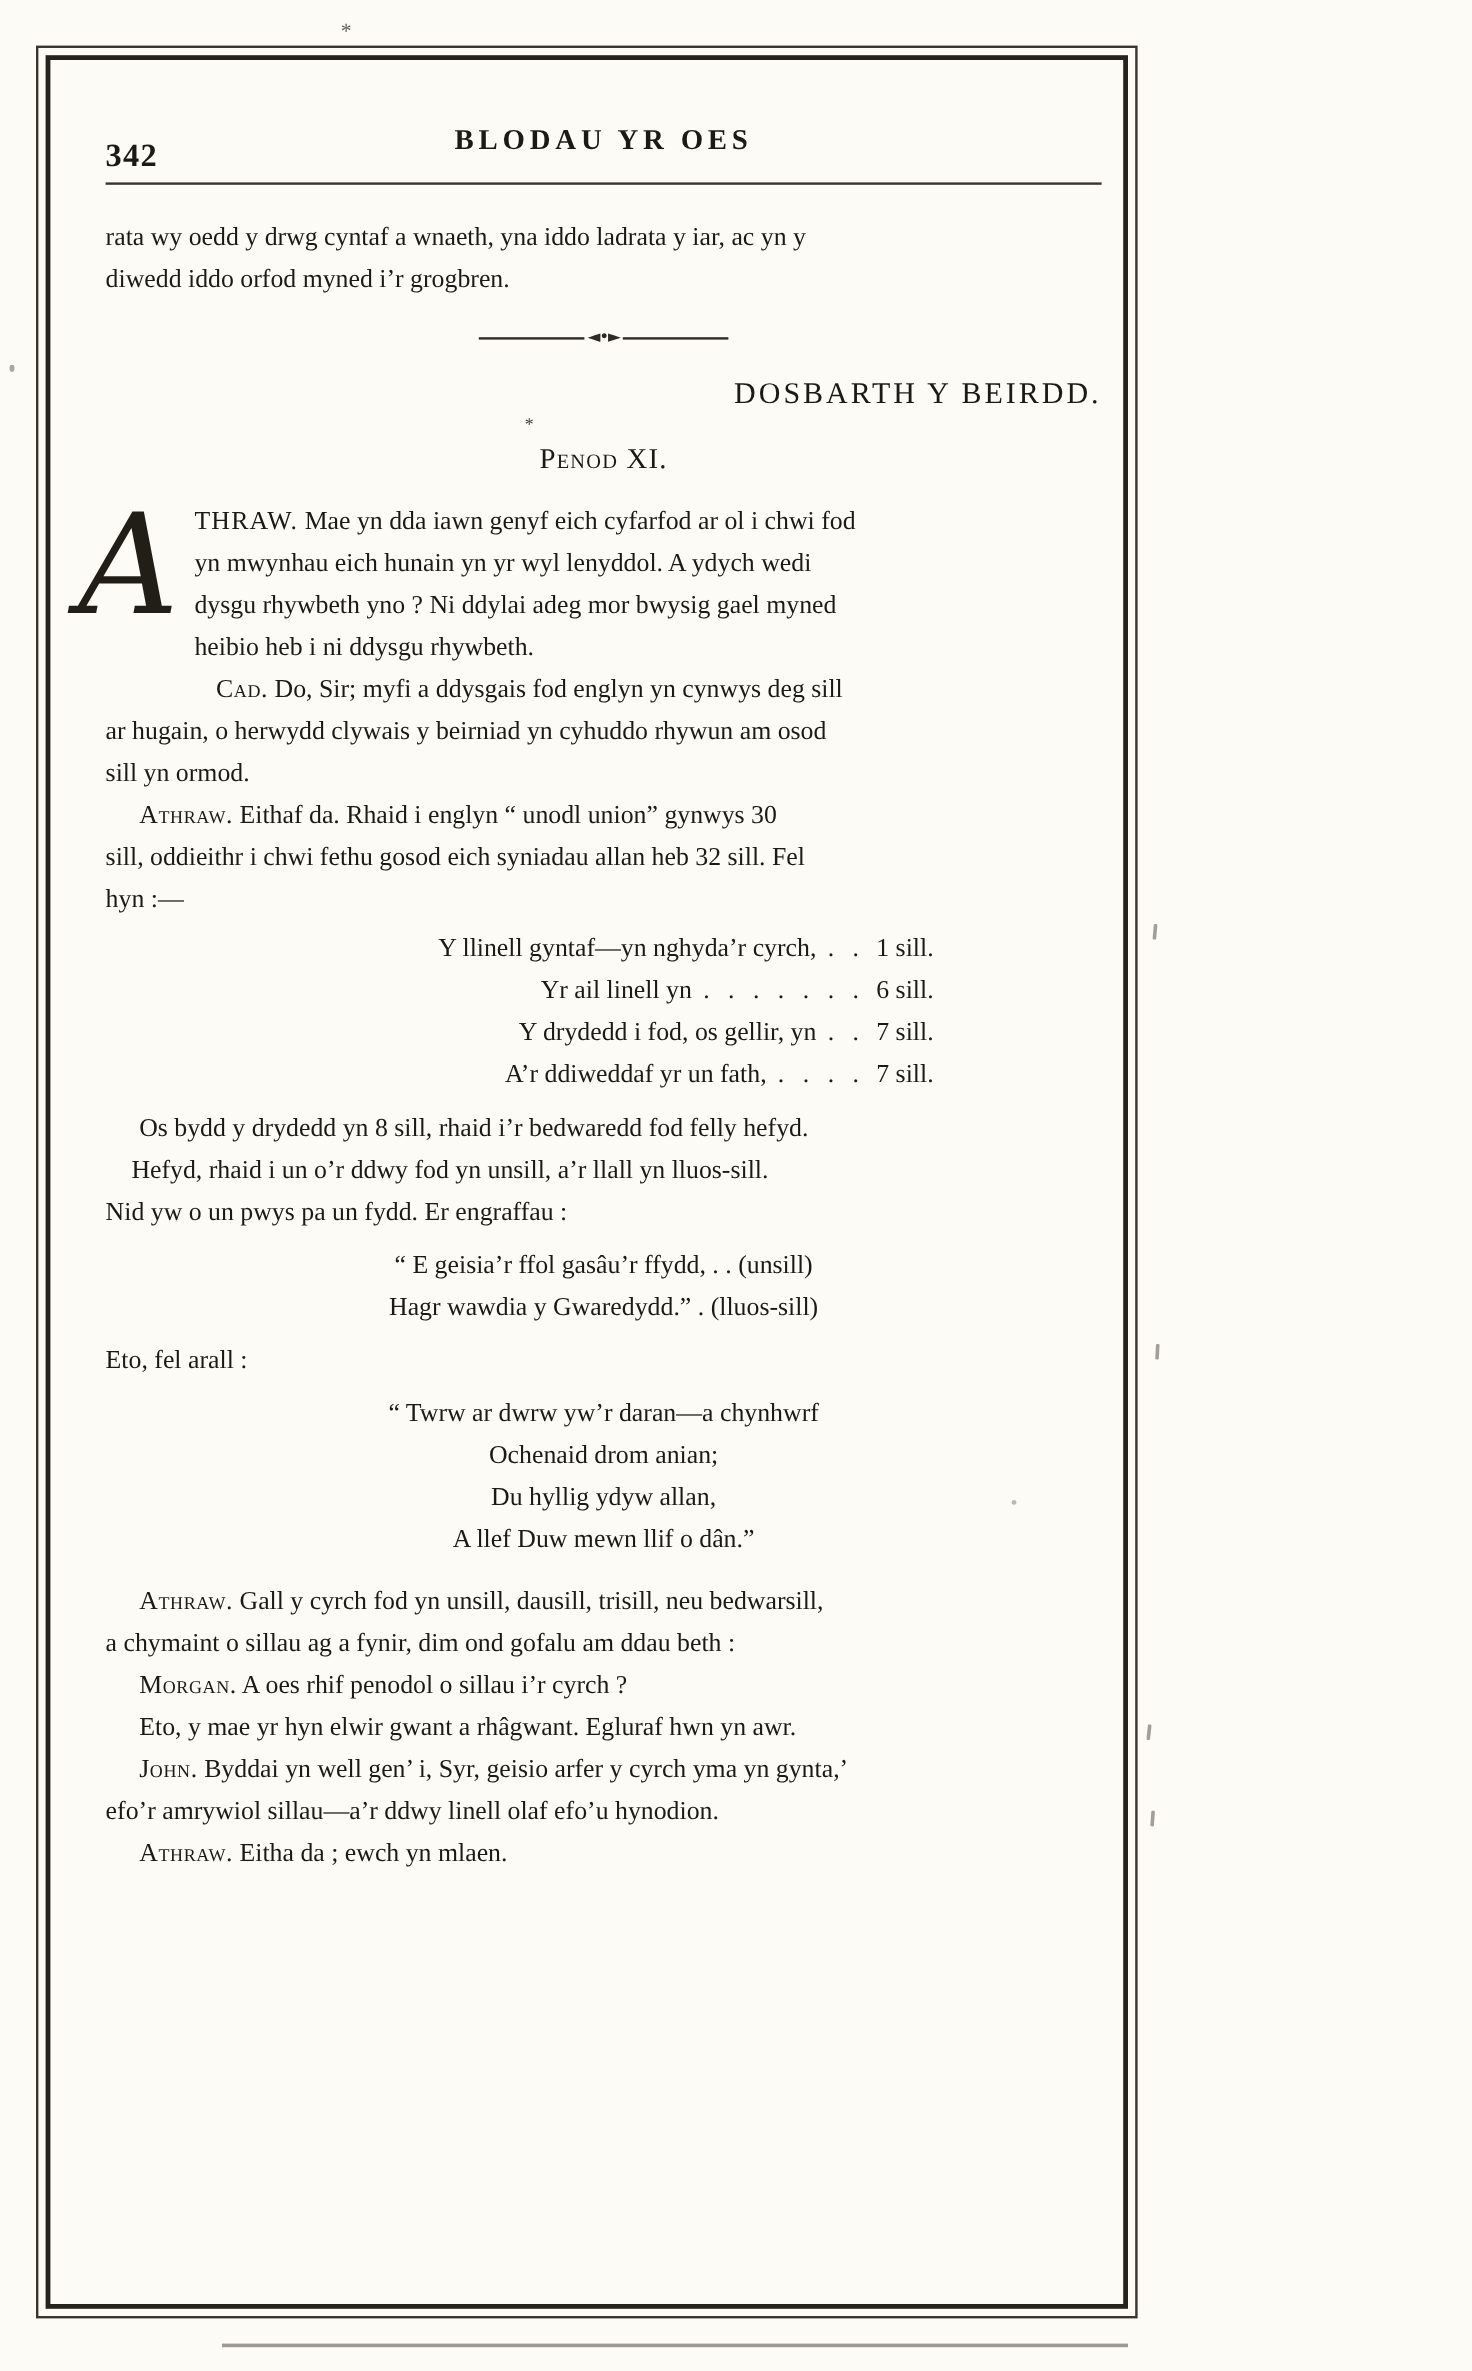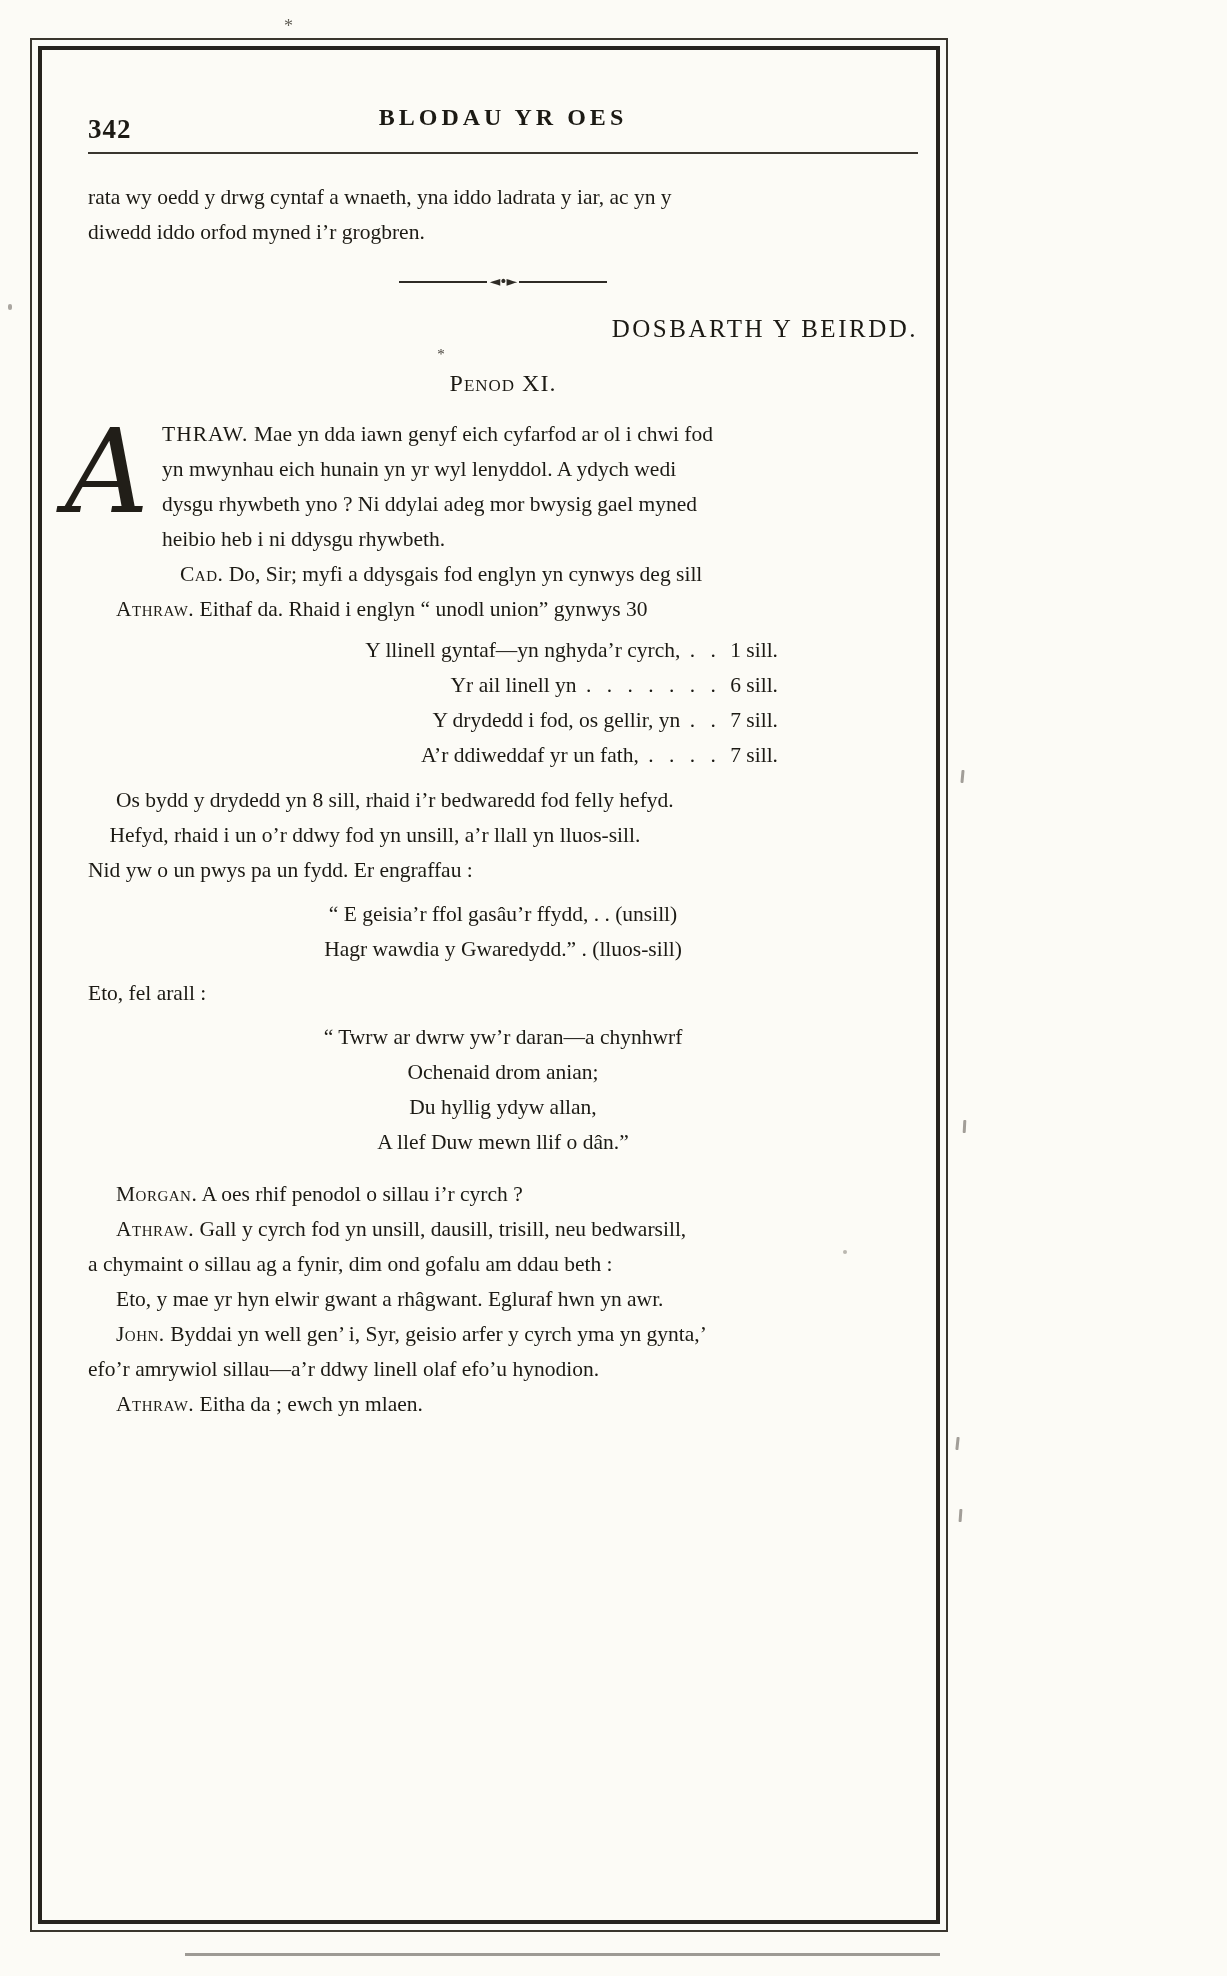--- a/index.html
+++ b/index.html
@@ -126,23 +126,25 @@
     </div>
 
     <h2 class="section-heading">DOSBARTH Y BEIRDD.</h2>
     <div class="heading-mark">*</div>
     <h3 class="chapter">Penod XI.</h3>
 
     <p class="body"><span class="dropcap">A</span><span class="caps">THRAW.</span><span> Mae yn dda iawn genyf eich cyfarfod ar ol i chwi fod</span><span class="block">yn mwynhau eich hunain yn yr wyl lenyddol. A ydych wedi
 dysgu rhywbeth yno ? Ni ddylai adeg mor bwysig gael myned
 heibio heb i ni ddysgu rhywbeth.</span></p>
 
-    <p class="body indent-deep clear"><span class="smallcaps">Cad.</span><span> Do, Sir; myfi a ddysgais fod englyn yn cynwys deg sill</span></p>
+    <p class="body indent-deep clear"><span class="smallcaps">Cad.</span><span> Do, Sir; myfi a ddysgais fod englyn yn cynwys deg sill</span><span class="block">ar hugain, o herwydd clywais y beirniad yn cyhuddo rhywun am osod
+sill yn ormod.</span></p>
 
-    <p class="body indent"><span class="smallcaps">Athraw.</span><span> Eithaf da. Rhaid i englyn “ unodl union” gynwys 30</span></p>
+    <p class="body indent"><span class="smallcaps">Athraw.</span><span> Eithaf da. Rhaid i englyn “ unodl union” gynwys 30</span><span class="block">sill, oddieithr i chwi fethu gosod eich syniadau allan heb 32 sill. Fel
+hyn :—</span></p>
 
     <div class="sill-table">
       <span class="sill-row"><span>Y llinell gyntaf—yn nghyda’r cyrch,</span> <span class="sill-dots">. .</span> <span>1 sill.</span></span>
       <span class="sill-row"><span>Yr ail linell yn</span> <span class="sill-dots">. . . . . . .</span> <span>6 sill.</span></span>
       <span class="sill-row"><span>Y drydedd i fod, os gellir, yn</span> <span class="sill-dots">. .</span> <span>7 sill.</span></span>
       <span class="sill-row"><span>A’r ddiweddaf yr un fath,</span> <span class="sill-dots">. . . .</span> <span>7 sill.</span></span>
     </div>
 
     <p class="body pre indent">Os bydd y drydedd yn 8 sill, rhaid i’r bedwaredd fod felly hefyd.
  Hefyd, rhaid i un o’r ddwy fod yn unsill, a’r llall yn lluos-sill.
@@ -153,23 +155,23 @@
 
     <p class="body">Eto, fel arall :</p>
 
     <div class="quote">“ Twrw ar dwrw yw’r daran—a chynhwrf
 Ochenaid drom anian;
 Du hyllig ydyw allan,
 A llef Duw mewn llif o dân.”</div>
 
     <div class="spacer-sm"></div>
 
+    <p class="body indent"><span class="smallcaps">Athraw.</span><span> Gall y cyrch fod yn unsill, dausill, trisill, neu bedwarsill,</span><span class="block">a chymaint o sillau ag a fynir, dim ond gofalu am ddau beth :</span></p>
+
     <p class="body indent"><span class="smallcaps">Morgan.</span><span> A oes rhif penodol o sillau i’r cyrch ?</span></p>
-
-    <p class="body indent"><span class="smallcaps">Athraw.</span><span> Gall y cyrch fod yn unsill, dausill, trisill, neu bedwarsill,</span><span class="block">a chymaint o sillau ag a fynir, dim ond gofalu am ddau beth :</span></p>
 
 
     <p class="body indent">Eto, y mae yr hyn elwir gwant a rhâgwant. Egluraf hwn yn awr.</p>
 
     <p class="body indent"><span class="smallcaps">John.</span><span> Byddai yn well gen’ i, Syr, geisio arfer y cyrch yma yn gynta,’</span><span class="block">efo’r amrywiol sillau—a’r ddwy linell olaf efo’u hynodion.</span></p>
 
     <p class="body indent"><span class="smallcaps">Athraw.</span><span> Eitha da ; ewch yn mlaen.</span></p>
 
   </div>
 

